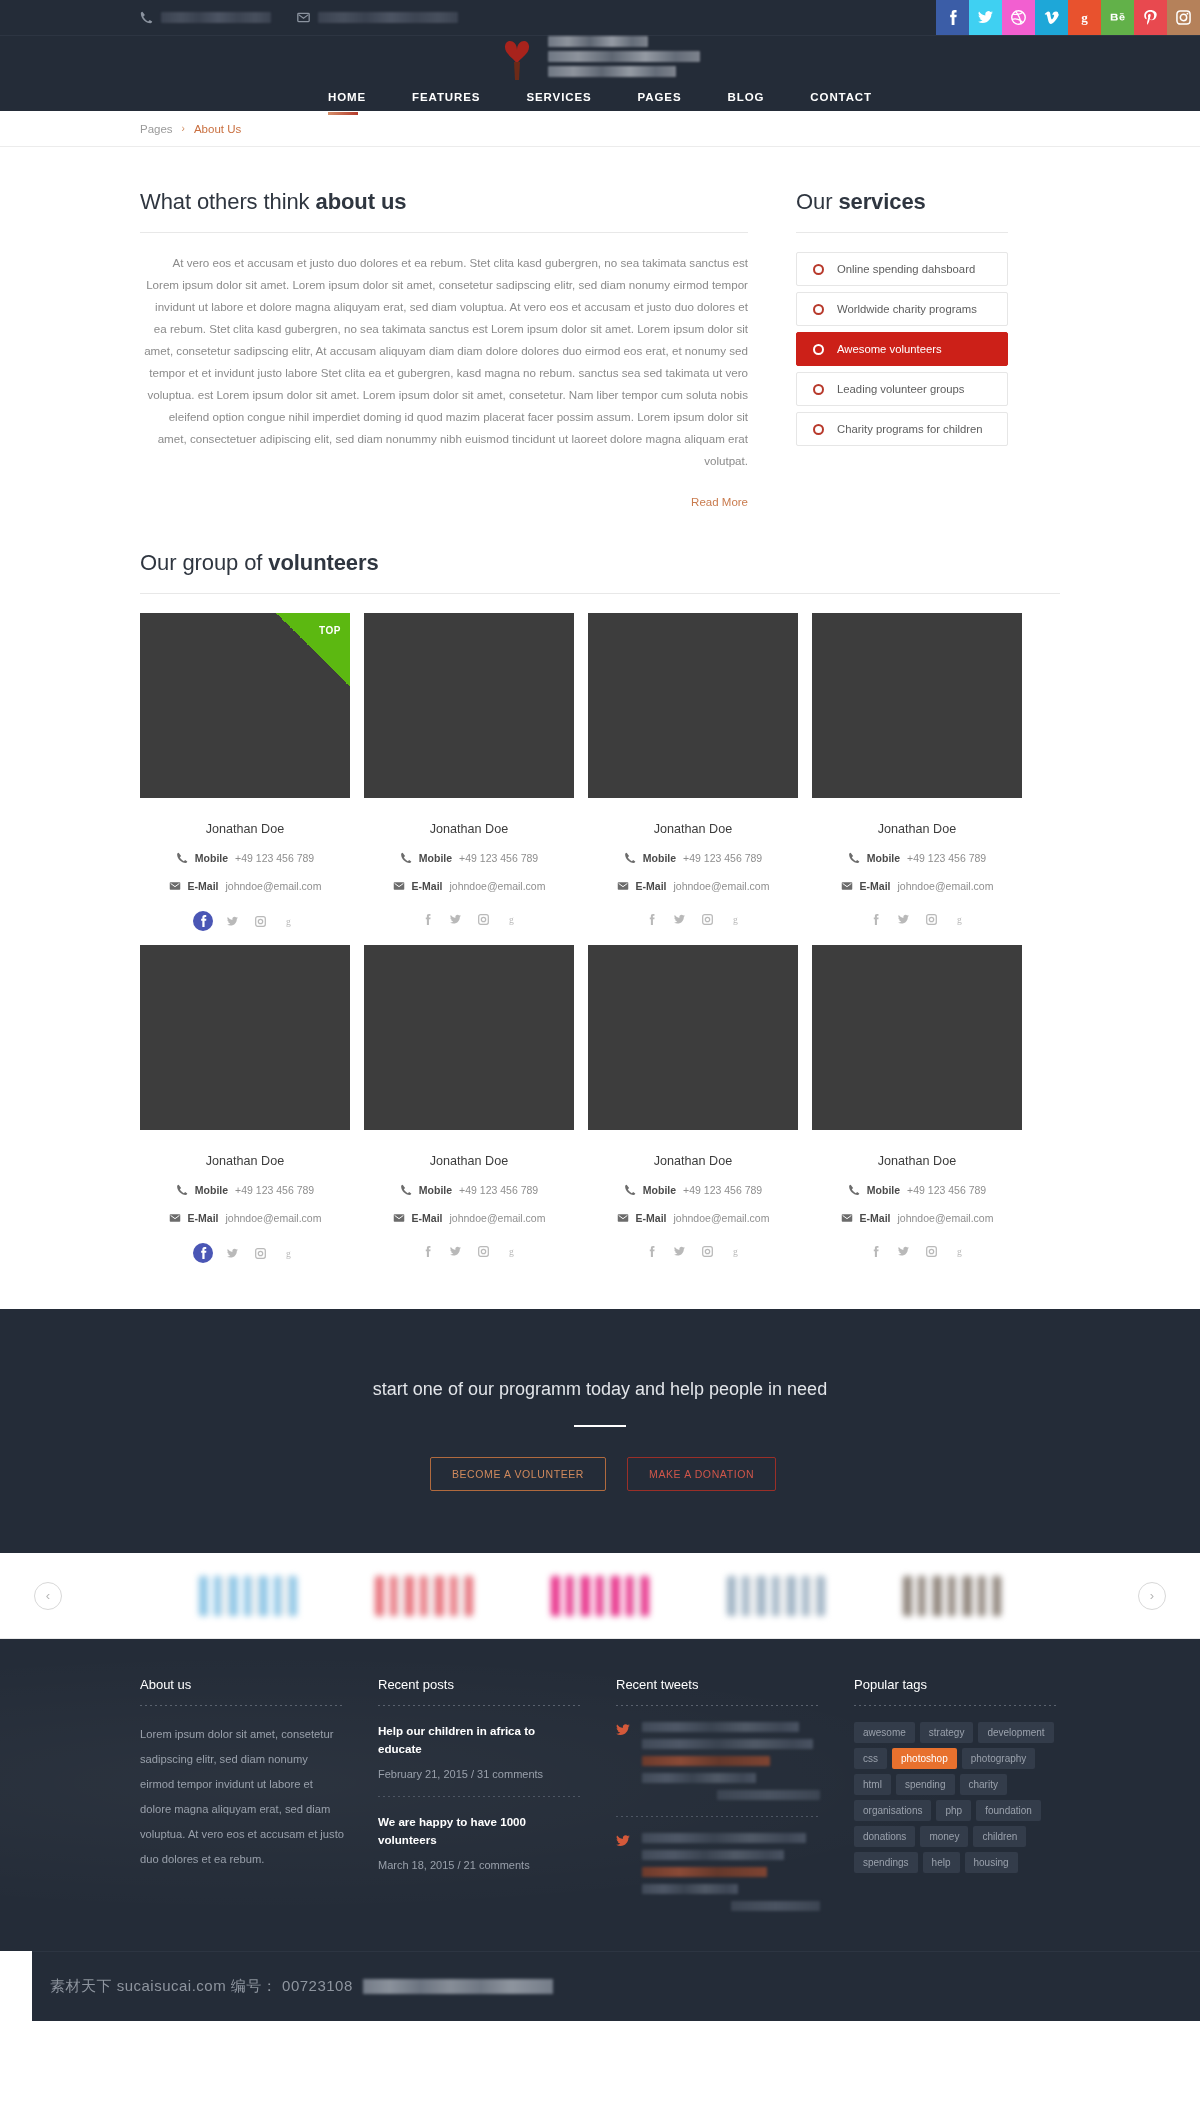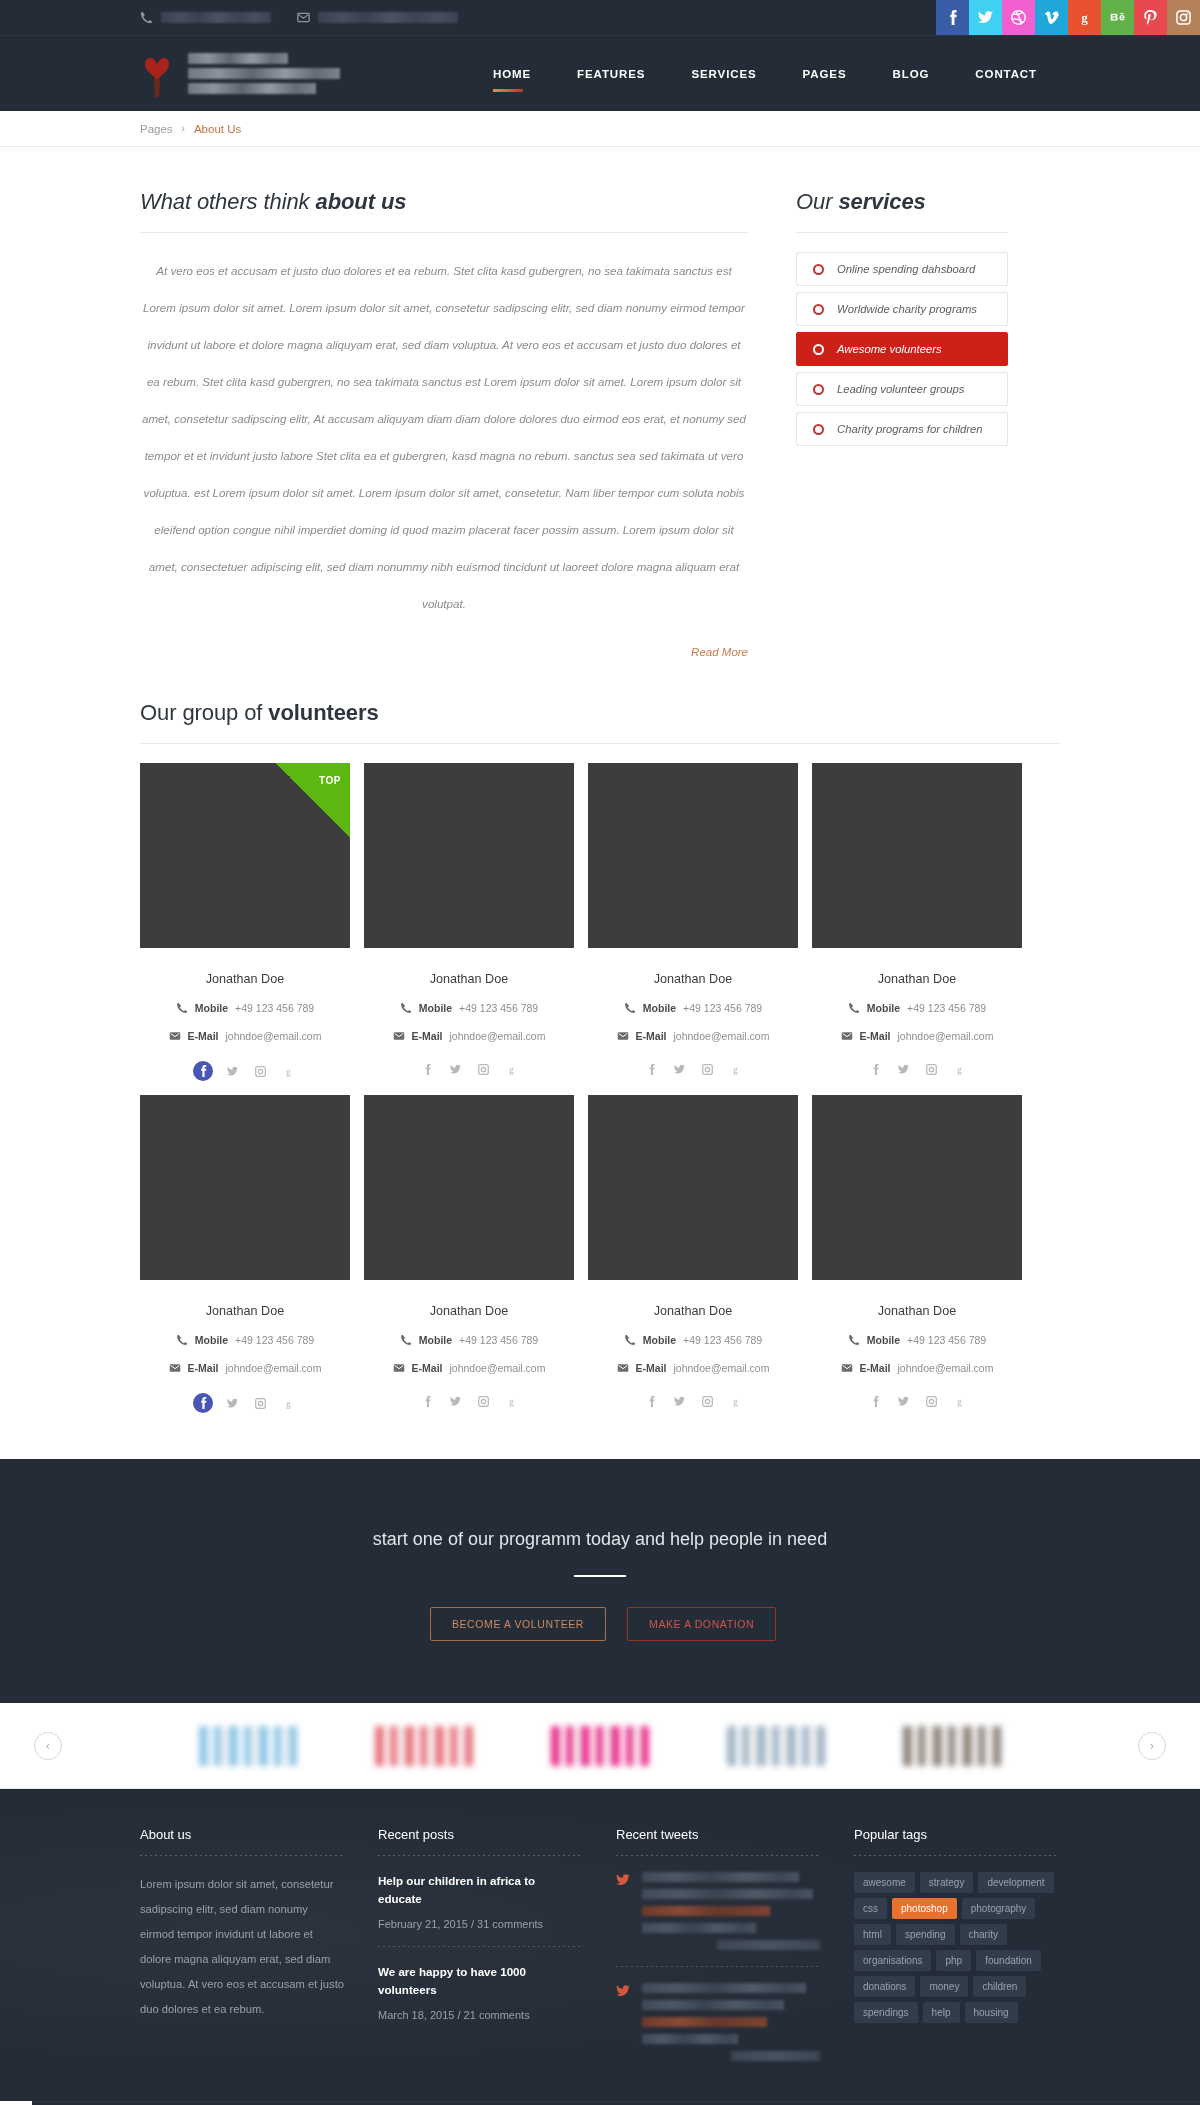--- a/index.html
+++ b/index.html
@@ -36,21 +36,21 @@
   .soc svg { width:15px; height:15px; fill:#fff; }
 
   
   .header {
     background:#242c38; height:76px;
     display:flex; align-items:center;
     border-top:1px solid #2d3542;
   }
   .header-inner {
     width:920px; margin:0 auto;
-    display:flex; align-items:center; justify-content:space-between;
+    display:flex; align-items:center; justify-content:space-between;flex-direction:column;
   }
   .brand { display:flex; align-items:center; gap:14px; }
   .logo-mark { width:34px; height:46px; position:relative; }
   .brand-text { display:flex; flex-direction:column; gap:4px; }
   .bt-line {
     height:11px; border-radius:1px;
     background:linear-gradient(90deg,#6f7783 0%,#8d939c 20%,#5e6672 42%,#949aa3 64%,#646c78 84%,#7d838d 100%);
     filter:blur(1.3px);
   }
   .nav { display:flex; align-items:center; gap:0; }
@@ -69,35 +69,35 @@
   .crumbbar {
     background:#fff; border-bottom:1px solid #ececec;
     height:36px; display:flex; align-items:center;
   }
   .crumbbar .container { display:flex; align-items:center; gap:9px; }
   .crumb-root { color:#9a9a9a; font-size:11.5px; }
   .crumb-sep { color:#d08a5d; font-size:10px; }
   .crumb-cur { color:#c96f3f; font-size:11.5px; }
 
   
-  .sec-about { padding:42px 0 0;font-style:italic; }
+  .sec-about { padding:42px 0 0; }
   .cols { display:flex; gap:48px; align-items:flex-start; }
   .col-main { width:608px; }
   .col-side { width:212px; }
 
   h2.sec-h {
     font-size:22px; font-weight:normal; color:#2f3640;
     letter-spacing:-0.1px;
   }
   h2.sec-h b { font-weight:bold; }
   .rule { height:1px; background:#e8e8e8; margin:17px 0 19px; }
 
   .body-copy {
-    font-size:11.6px; line-height:37px; color:#8b8b8b;
-    text-align:center;
+    font-size:11.6px; line-height:22px; color:#8b8b8b;
+    text-align:right;
   }
   .readmore-row { text-align:right; margin-top:20px; }
   .readmore { color:#c97b4e; font-size:11.5px; text-decoration:none; }
 
   .svc-list { display:flex; flex-direction:column; gap:6px; }
   .svc {
     border:1px solid #e6e6e6; height:34px; border-radius:2px;
     display:flex; align-items:center; gap:13px; padding:0 16px;
     font-size:11.3px; color:#5d5d5d; cursor:pointer; background:#fff;
   }

